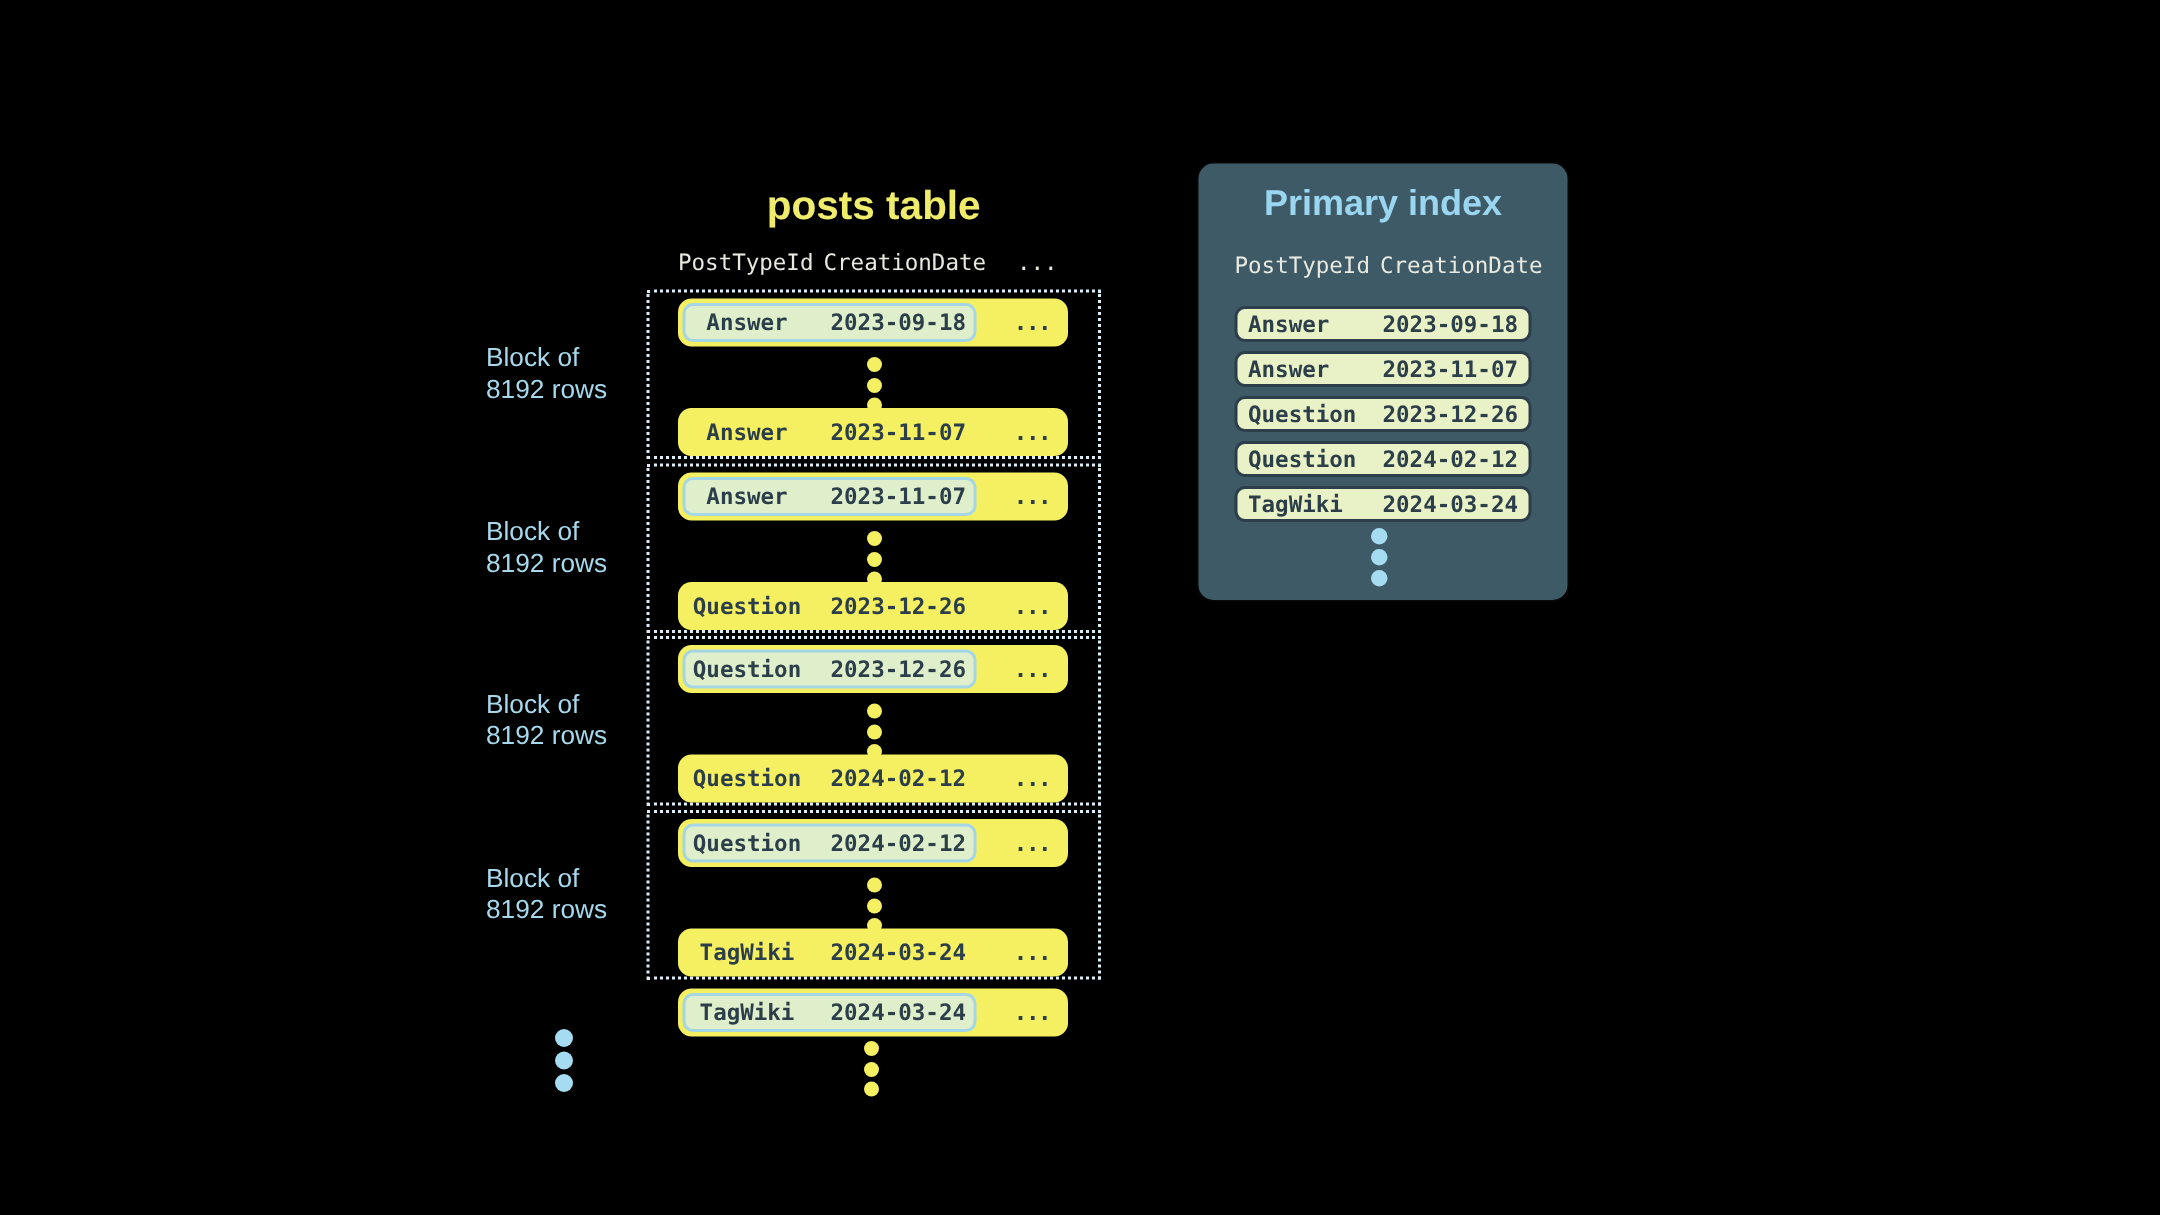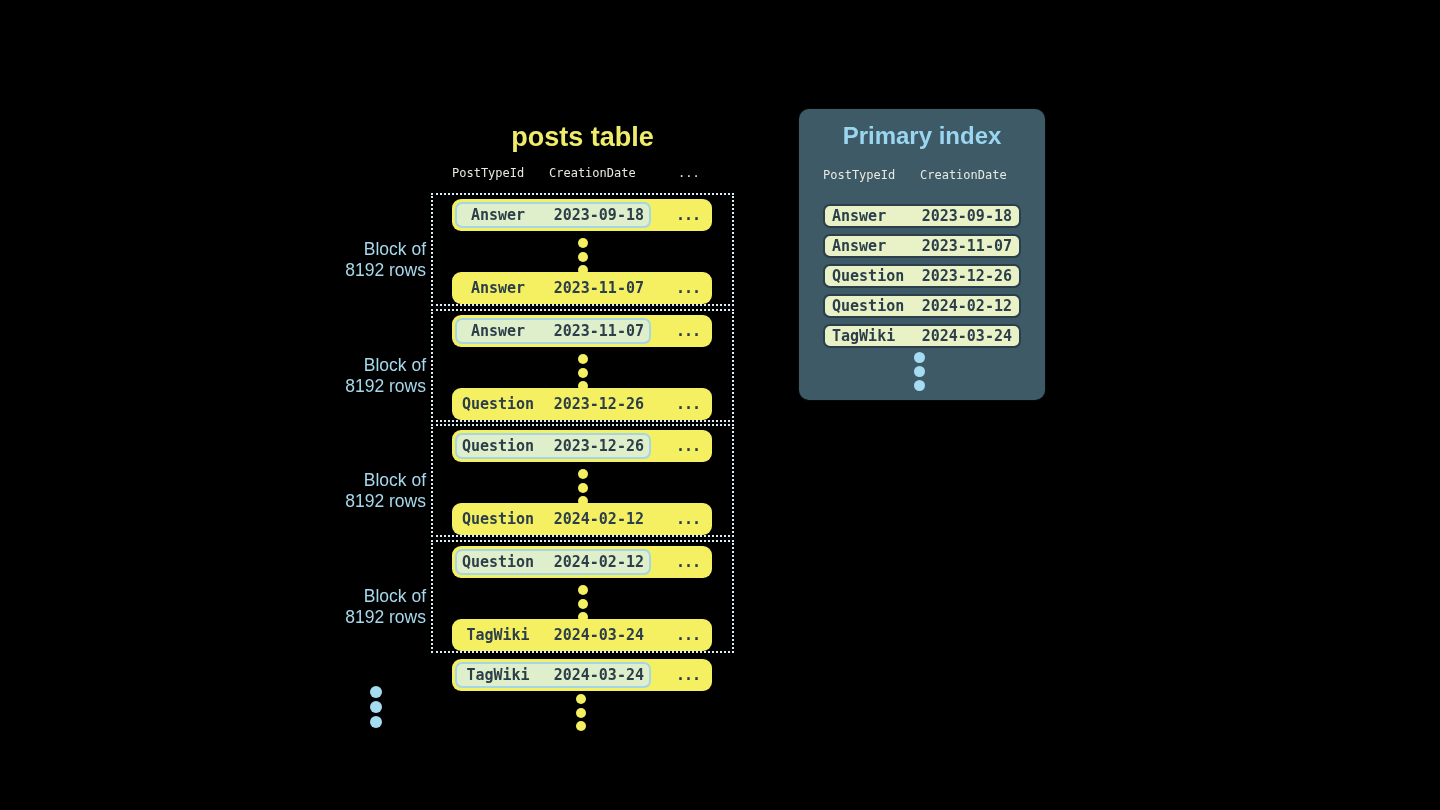--- a/index.html
+++ b/index.html
@@ -13,39 +13,39 @@
   
   .pt-title{
     position:absolute;left:431px;top:121px;width:303px;height:32px;
     margin:0;text-align:center;font-size:27px;font-weight:600;line-height:32px;
     color:var(--title-yellow,#EFEC6B);
   }
   .col-headers{position:absolute;height:18px;}
   .col-headers span{
     position:absolute;top:0;white-space:pre;
     font-family:"DejaVu Sans Mono","Liberation Mono",monospace;
-    font-size:12px;font-weight:400;color:var(--offwhite,#E8EAE0);
+    font-size:15px;font-weight:400;color:var(--offwhite,#E8EAE0);
   }
   #pt-headers{left:452px;top:166px;width:260px;}
   #pt-headers .mh-0{left:0;}
   #pt-headers .mh-1{left:97px;}
   #pt-headers .mh-2{left:226px;}
 
   #pt-blocks .block{
     position:absolute;left:431px;width:303px;height:113px;
     border:2px dotted var(--dotted,#D9EEF6);box-sizing:border-box;
   }
   #pt-blocks .block:nth-child(1){top:193px;}
   #pt-blocks .block:nth-child(2){top:309px;}
   #pt-blocks .block:nth-child(3){top:424px;}
   #pt-blocks .block:nth-child(4){top:540px;}
 
   .block-label{
-    position:absolute;left:-109px;top:44px;width:102px;
-    text-align:right;color:var(--lightblue,#A7D9EC);
+    position:absolute;left:-109px;top:33px;width:102px;
+    text-align:left;color:var(--lightblue,#A7D9EC);
     font-size:17.5px;line-height:21px;font-weight:400;
   }
 
   .yrow{
     position:absolute;width:260px;height:32px;
     background:var(--yellow,#F5EF62);border-radius:9px;
     font-family:"DejaVu Sans Mono","Liberation Mono",monospace;
     font-size:15px;font-weight:700;color:var(--dark,#2B3E49);
   }
   .block .yrow{left:19px;}

